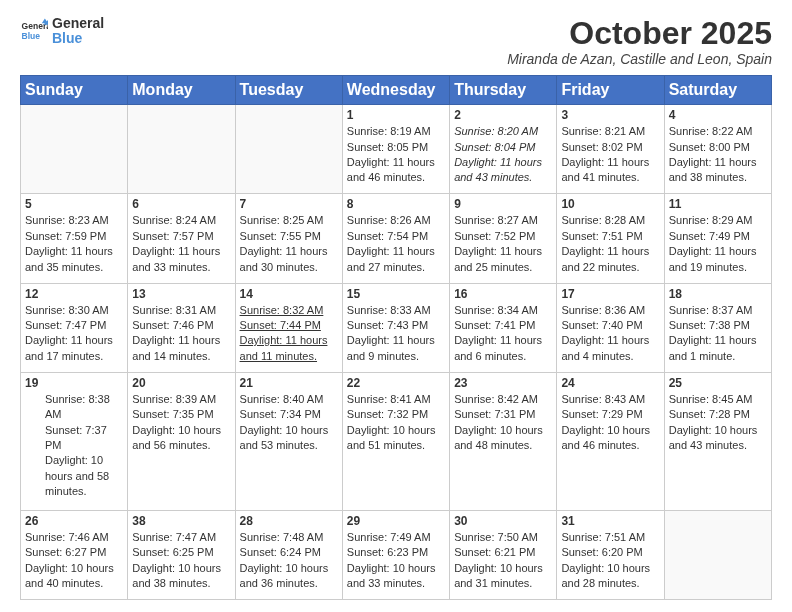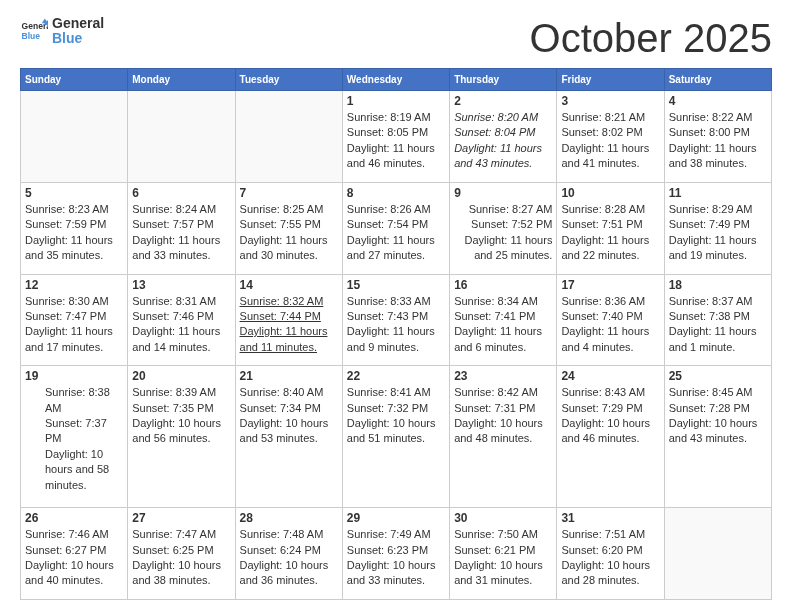--- a/index.html
+++ b/index.html
@@ -38,42 +38,42 @@
       color: #4a90d9;
     }
     .logo-icon {
       width: 28px;
       height: 28px;
     }
     .title-block {
       text-align: right;
     }
     .cal-title {
-      font-size: 40px;
-      font-weight: normal;
+      font-size: 32px;
+      font-weight: bold;
       color: #333;
       line-height: 1.1;
       text-align: right;
     }
     .cal-subtitle {
       font-size: 14px;
       color: #444;
       font-style: italic;
     }
     .calendar {
       flex: 1;
       border: 1px solid #ccc;
       border-collapse: collapse;
       width: 100%;
       table-layout: fixed;
     }
     .calendar th {
       background-color: #4472c4;
       color: #fff;
-      font-size: 10px;
+      font-size: 16px;
       font-weight: bold;
       padding: 5px 4px;
       text-align: left;
       border: 1px solid #3a62a8;
     }
     .calendar td {
       border: 1px solid #ccc;
       vertical-align: top;
       padding: 3px 4px;
       font-size: 9.5px;
@@ -114,20 +114,21 @@
       </svg>
       <div>
         <div class="logo-text">
           <div>General</div>
           <div><span>Blue</span></div>
         </div>
       </div>
     </div>
     <div class="title-block">
       <div class="cal-title">October 2025</div>
+      <div class="cal-subtitle">Miranda de Azan, Castille and Leon, Spain</div>
     </div>
   </div>
 
   <table class="calendar">
     <thead>
       <tr>
         <th><span>Sunday</span></th>
         <th><span>Monday</span></th>
         <th><span>Tuesday</span></th>
         <th><span>Wednesday</span></th>
@@ -186,21 +187,21 @@
 Daylight: 11 hours and 30 minutes.</div>
           </td>
           <td>
             <span class="day-number">8</span>
             <div class="day-info" style="white-space: pre-line;">Sunrise: 8:26 AM
 Sunset: 7:54 PM
 Daylight: 11 hours and 27 minutes.</div>
           </td>
           <td>
             <span class="day-number">9</span>
-            <div class="day-info" style="white-space: pre-line; text-align: right;">Sunrise: 8:27 AM
+            <div class="day-info" style="white-space: pre-line;">Sunrise: 8:27 AM
 Sunset: 7:52 PM
 Daylight: 11 hours and 25 minutes.</div>
           </td>
           <td>
             <span class="day-number">10</span>
             <div class="day-info" style="white-space: pre-line;">Sunrise: 8:28 AM
 Sunset: 7:51 PM
 Daylight: 11 hours and 22 minutes.</div>
           </td>
           <td>
@@ -299,21 +300,21 @@
           </td>
         </tr>
         <tr class="week-row">
           <td>
             <span class="day-number">26</span>
             <div class="day-info" style="white-space: pre-line;">Sunrise: 7:46 AM
 Sunset: 6:27 PM
 Daylight: 10 hours and 40 minutes.</div>
           </td>
           <td>
-            <span class="day-number">27</span>
+            <span class="day-number">38</span>
             <div class="day-info" style="white-space: pre-line;">Sunrise: 7:47 AM
 Sunset: 6:25 PM
 Daylight: 10 hours and 38 minutes.</div>
           </td>
           <td>
             <span class="day-number">28</span>
             <div class="day-info" style="white-space: pre-line;">Sunrise: 7:48 AM
 Sunset: 6:24 PM
 Daylight: 10 hours and 36 minutes.</div>
           </td>

